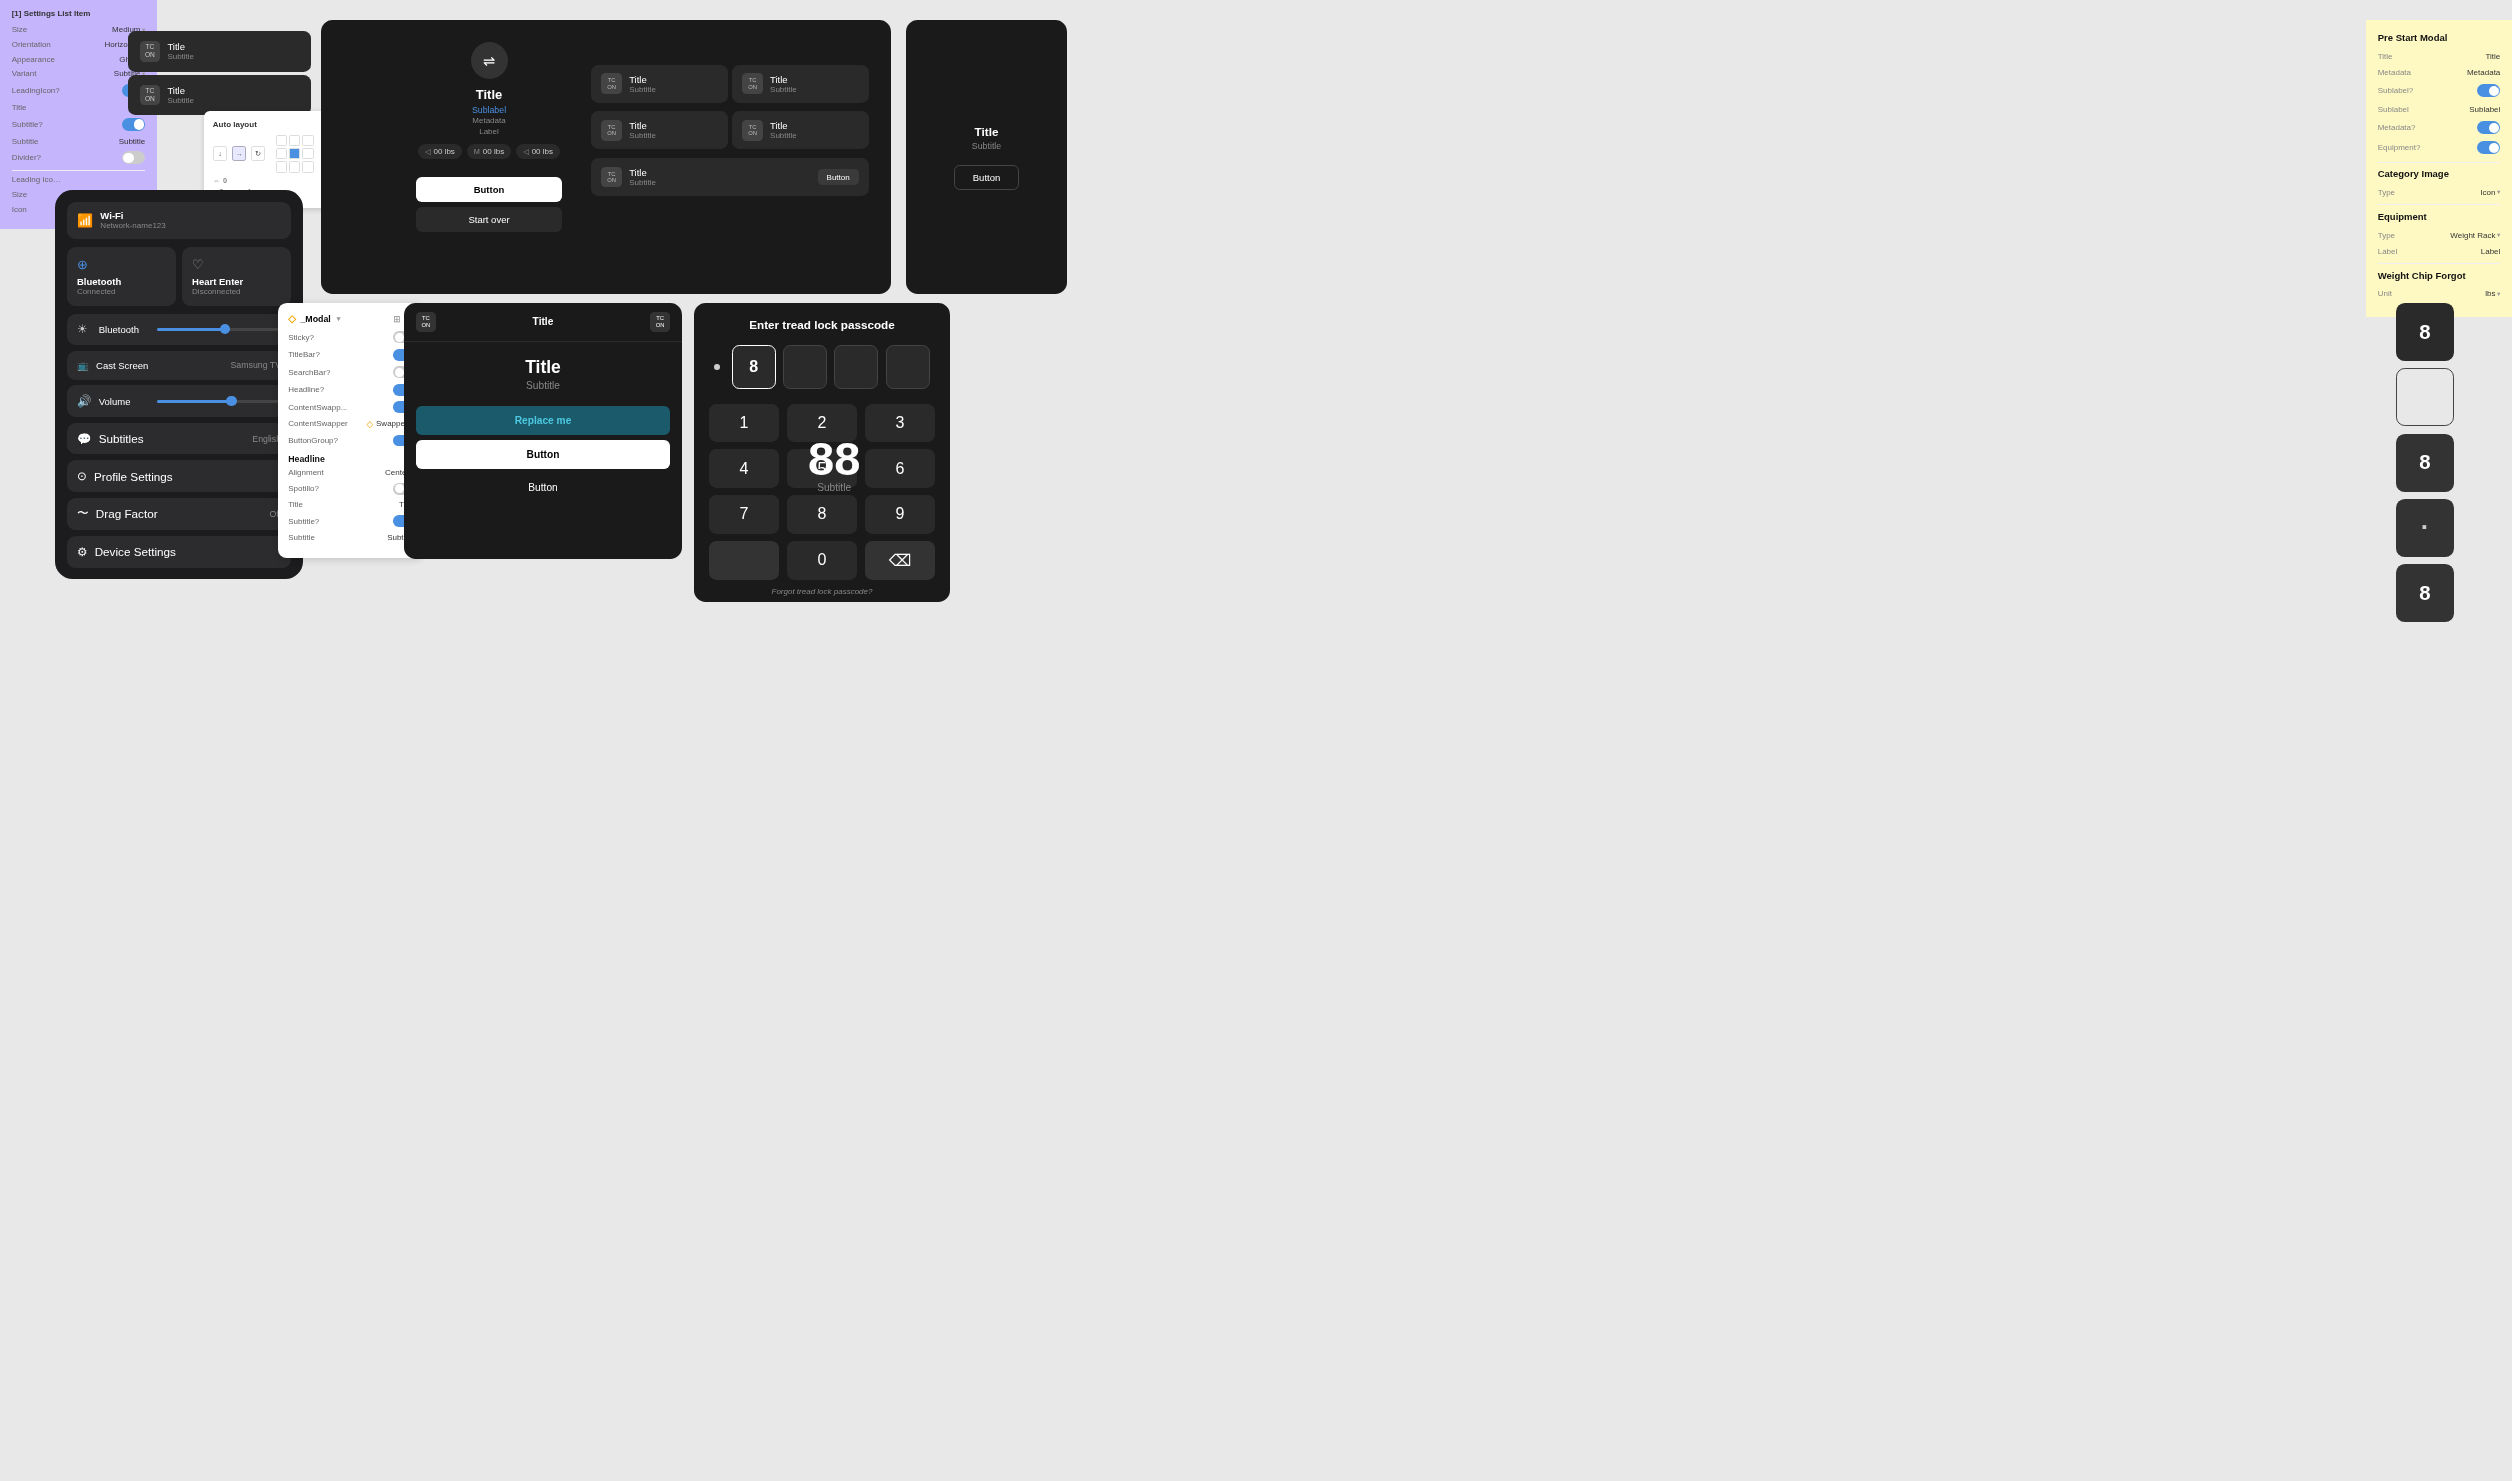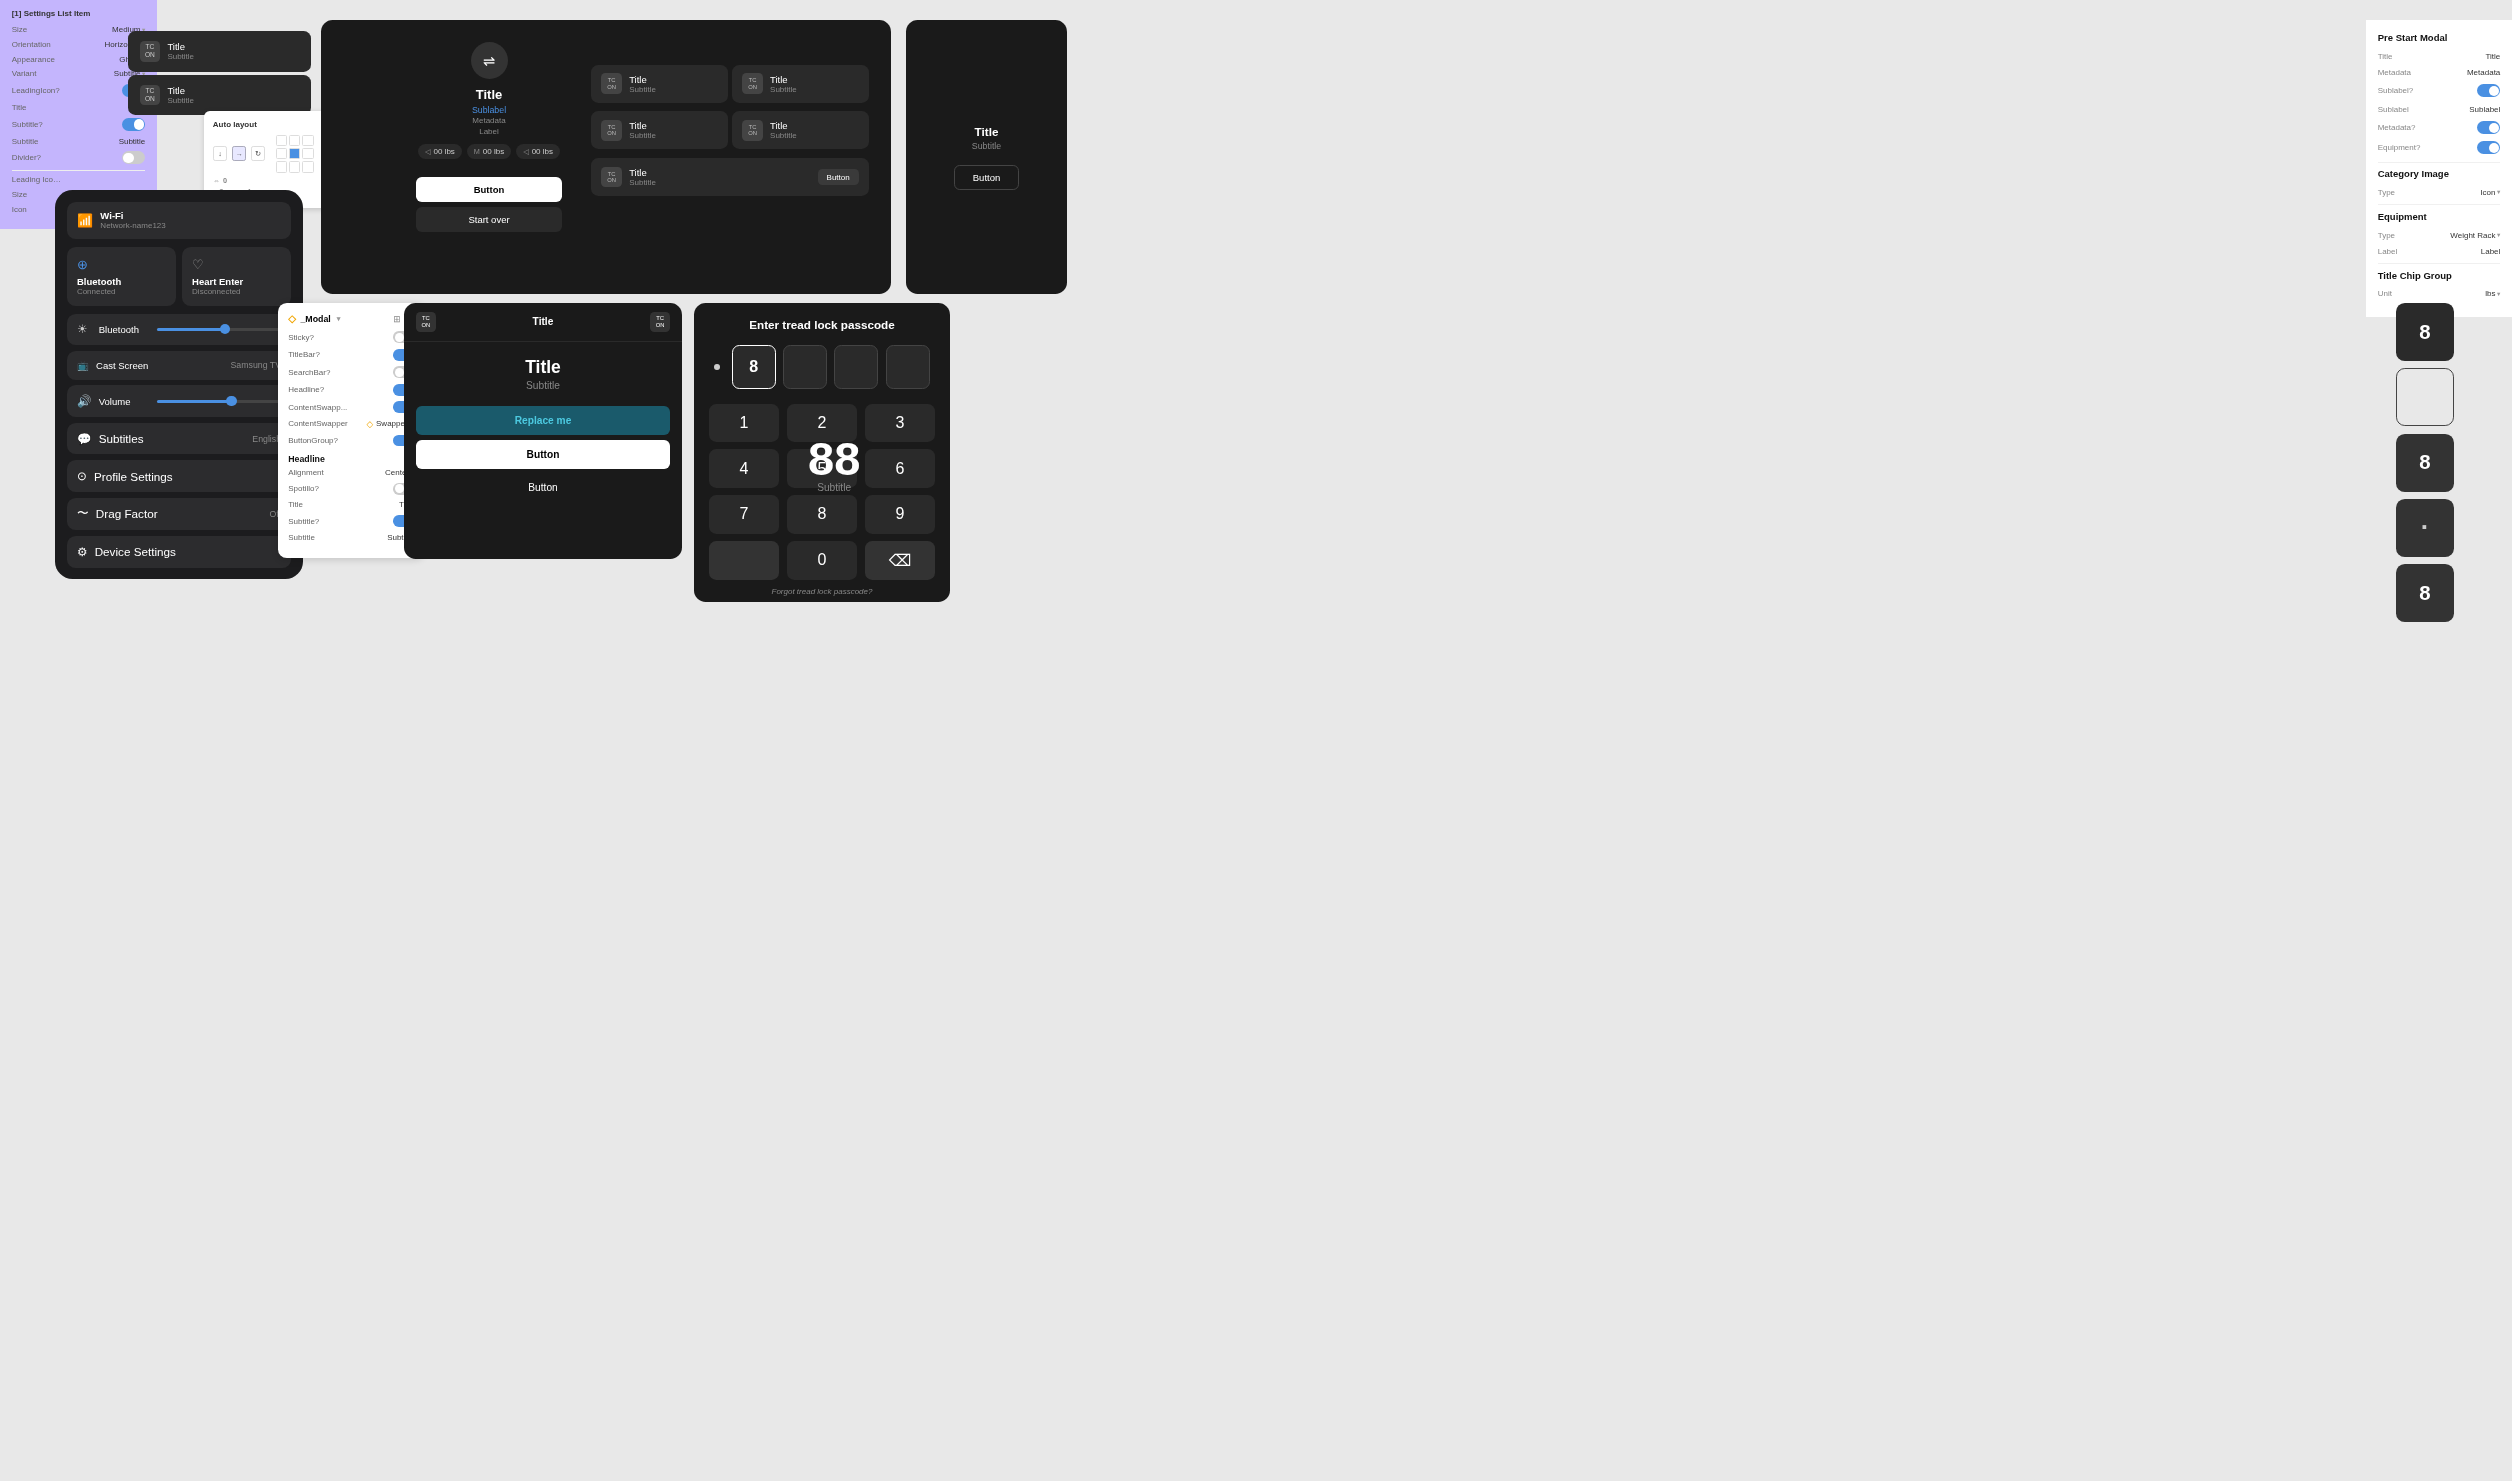--- a/index.html
+++ b/index.html
@@ -347,21 +347,21 @@
       padding: 5.8px 17.5px;
       font-size: 9.5px;
       cursor: pointer;
     }
 
     
     .settings-right {
       position: absolute;
       top: 20.4px; right: 0;
       width: 146px;
-      background: #ffffff;
+      background: #fef9c3;
       padding: 11.7px;
       font-size: 8.8px;
     }
     .sr-section-title { font-size: 9.5px; font-weight: 700; color: #111; margin-bottom: 8.8px; }
     .sr-row {
       display: flex;
       justify-content: space-between;
       align-items: center;
       margin-bottom: 7.3px;
     }
@@ -924,21 +924,21 @@
   <div class="sr-row">
     <span class="sr-label">Type</span>
     <span class="sr-select">Weight Rack</span>
   </div>
   <div class="sr-row">
     <span class="sr-label">Label</span>
     <span class="sr-value">Label</span>
   </div>
   <div class="sr-divider"></div>
 
-  <div class="sr-section-title">Title Chip Group</div>
+  <div class="sr-section-title">Weight Chip Forgot</div>
   <div class="sr-row">
     <span class="sr-label">Unit</span>
     <span class="sr-select">lbs</span>
   </div>
 </div>
 
 <div class="modal-config">
   <div class="mc-header">
     <div class="mc-title">
       <span class="mc-icon">◇</span>

